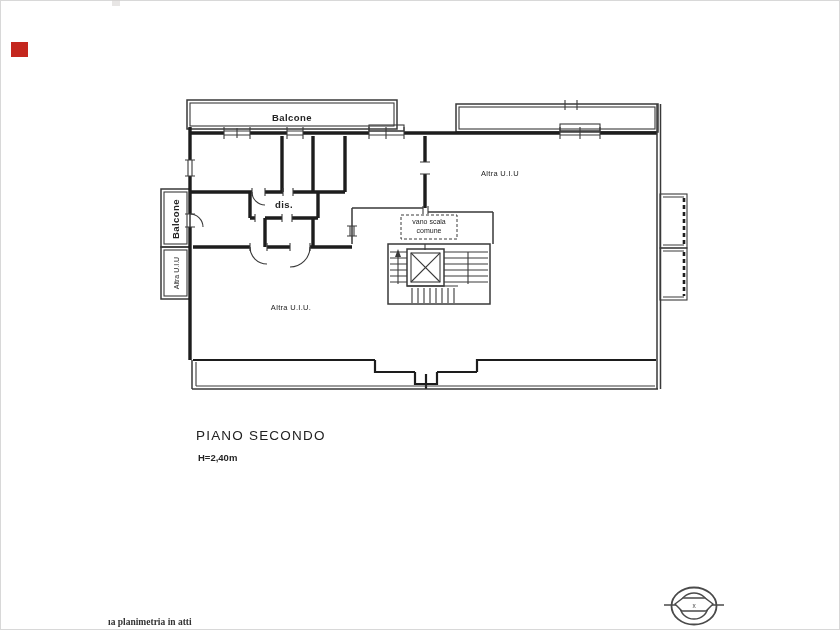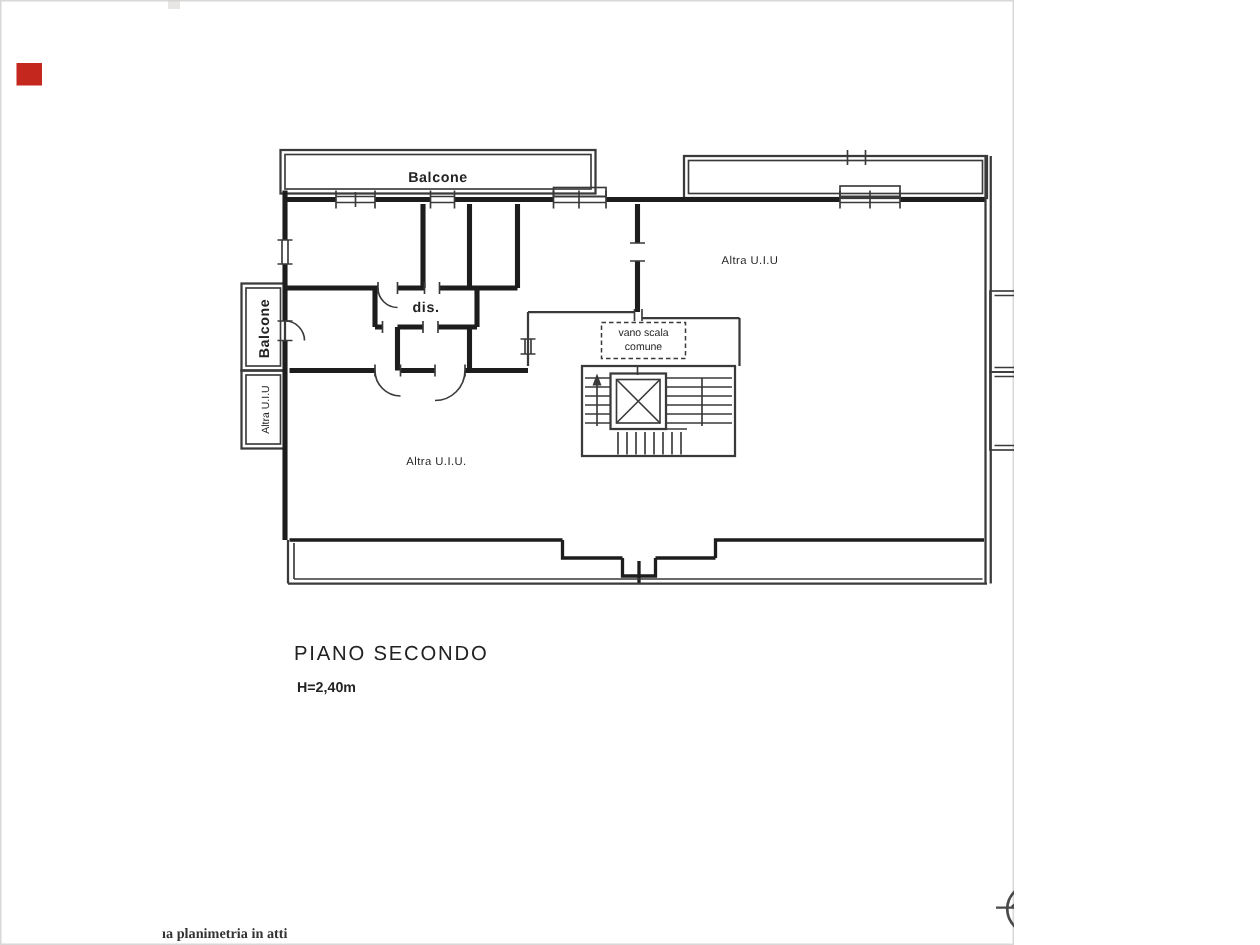--- a/index.html
+++ b/index.html
@@ -4,21 +4,21 @@
 <style>
   :root{
     --background:#ffffff;
     --line-color:#3a3a3a;
     --wall-color:#1d1d1d;
     --marker-red:#c4271e;
     --stamp-color:#4a4a4a;
   }
   html,body{margin:0;padding:0;background:#fff;}
   #page{
-    position:relative;width:676px;height:630px;background:var(--background);
+    position:relative;width:840px;height:630px;background:var(--background);
     box-shadow:inset 0 0 0 1px #d8d8d8;overflow:hidden;
     font-family:"Liberation Sans",sans-serif;
     text-decoration:underline;
   }
   svg{position:absolute;left:0;top:0;}
   .thin{stroke:var(--line-color);stroke-width:1.1;fill:none;}
   .thin2{stroke:var(--line-color);stroke-width:1.5;fill:none;}
   .wall{stroke:var(--wall-color);stroke-width:3.4;fill:none;stroke-linecap:butt;}
   .wall2{stroke:var(--wall-color);stroke-width:2.2;fill:none;}
   .rail{stroke:var(--wall-color);stroke-width:2.6;stroke-dasharray:4 3;fill:none;}

